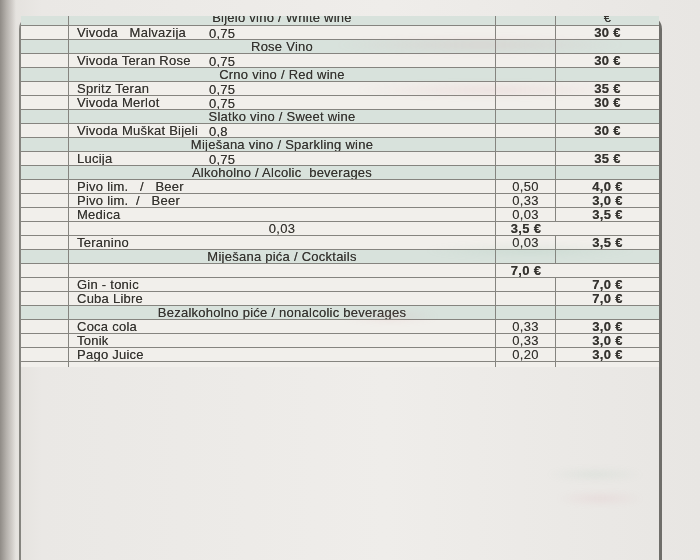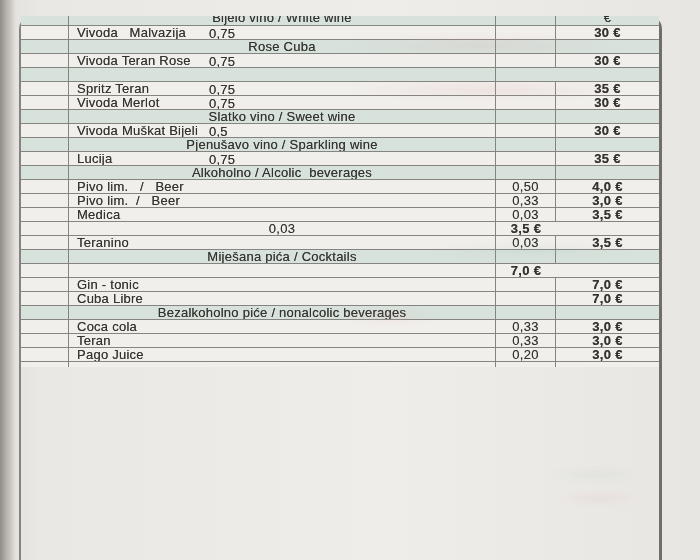--- a/index.html
+++ b/index.html
@@ -106,38 +106,41 @@
           <span class="txt size-txt">0,75</span>
         </div>
         <div class="cell cc center qty"></div>
         <div class="cell cd center price">
           <span class="txt">30 €</span>
         </div>
       </div>
       <div class="row section">
         <div class="cell ca"></div>
         <div class="cell cb center">
-          <span class="txt">Rose Cuba</span>
+          <span class="txt">Rose Vino</span>
         </div>
         <div class="cell cc"></div>
         <div class="cell cd"></div>
       </div>
       <div class="row item">
         <div class="cell ca"></div>
         <div class="cell cb">
           <span class="txt">Vivoda Teran Rose</span>
           <span class="txt size-txt">0,75</span>
         </div>
         <div class="cell cc center qty"></div>
         <div class="cell cd center price">
           <span class="txt">30 €</span>
         </div>
       </div>
       <div class="row section">
         <div class="cell ca"></div>
+        <div class="cell cb center">
+          <span class="txt">Crno vino / Red wine</span>
+        </div>
         <div class="cell cc"></div>
         <div class="cell cd"></div>
       </div>
       <div class="row item">
         <div class="cell ca"></div>
         <div class="cell cb">
           <span class="txt">Spritz Teran</span>
           <span class="txt size-txt">0,75</span>
         </div>
         <div class="cell cc center qty"></div>
@@ -161,31 +164,31 @@
         <div class="cell cb center">
           <span class="txt">Slatko vino / Sweet wine</span>
         </div>
         <div class="cell cc"></div>
         <div class="cell cd"></div>
       </div>
       <div class="row item">
         <div class="cell ca"></div>
         <div class="cell cb">
           <span class="txt">Vivoda Muškat Bijeli</span>
-          <span class="txt size-txt">0,5</span>
+          <span class="txt size-txt">0,8</span>
         </div>
         <div class="cell cc center qty"></div>
         <div class="cell cd center price">
           <span class="txt">30 €</span>
         </div>
       </div>
       <div class="row section">
         <div class="cell ca"></div>
         <div class="cell cb center">
-          <span class="txt">Pjenušavo vino / Sparkling wine</span>
+          <span class="txt">Miješana vino / Sparkling wine</span>
         </div>
         <div class="cell cc"></div>
         <div class="cell cd"></div>
       </div>
       <div class="row item">
         <div class="cell ca"></div>
         <div class="cell cb">
           <span class="txt">Lucija</span>
           <span class="txt size-txt">0,75</span>
         </div>
@@ -310,21 +313,21 @@
         <div class="cell cc center qty">
           <span class="txt">0,33</span>
         </div>
         <div class="cell cd center price">
           <span class="txt">3,0 €</span>
         </div>
       </div>
       <div class="row item">
         <div class="cell ca"></div>
         <div class="cell cb">
-          <span class="txt">Teran</span>
+          <span class="txt">Tonik</span>
         </div>
         <div class="cell cc center qty">
           <span class="txt">0,33</span>
         </div>
         <div class="cell cd center price">
           <span class="txt">3,0 €</span>
         </div>
       </div>
       <div class="row item">
         <div class="cell ca"></div>

